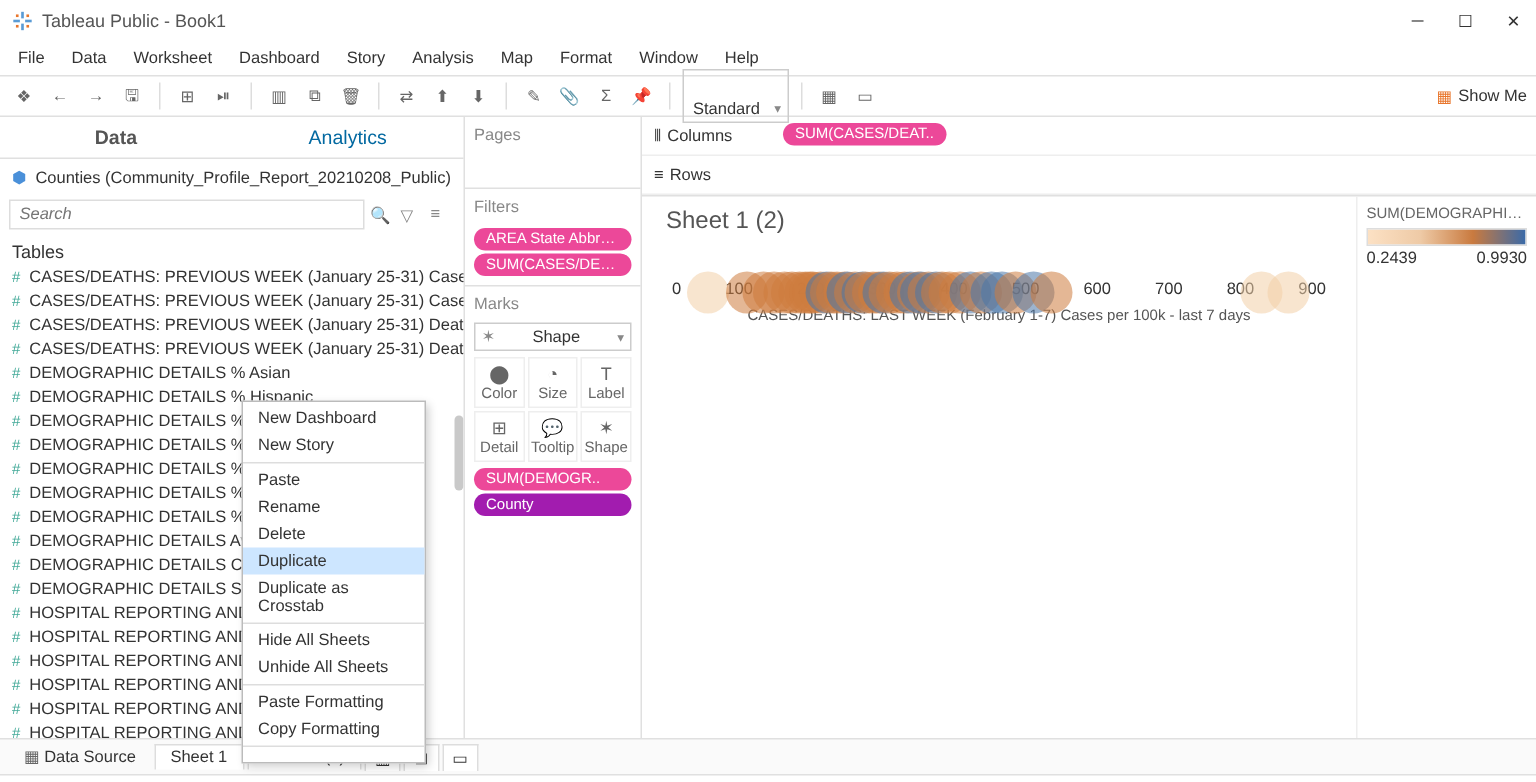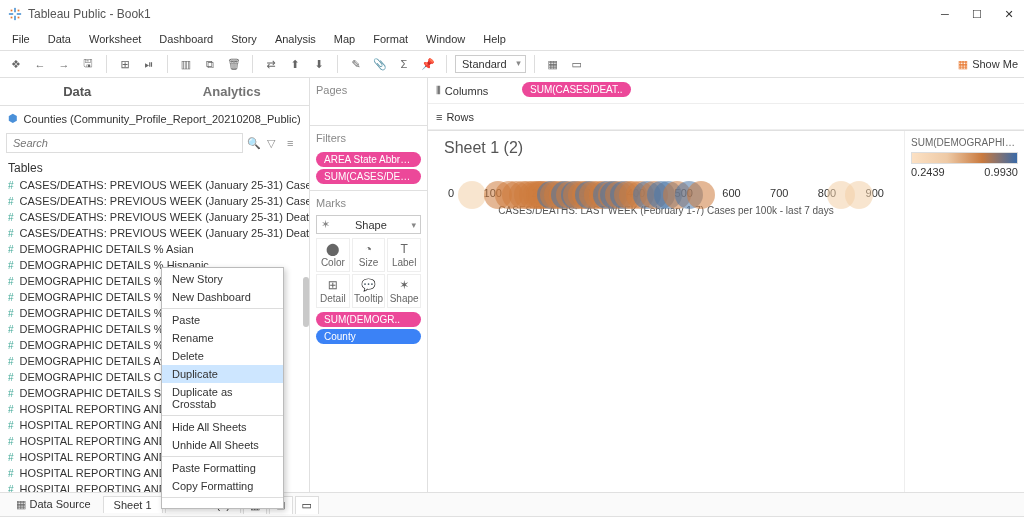--- a/index.html
+++ b/index.html
@@ -7,44 +7,44 @@
 .titlebar { height: 28px; display: flex; align-items: center; padding: 0 8px; }
 .titlebar .logo { width: 14px; height: 14px; margin-right: 6px; }
 .titlebar .title { flex: 1; font-size: 12px; color: #555; }
 .winbtns { display: flex; gap: 18px; }
 .winbtn { width: 14px; height: 14px; display: flex; align-items: center; justify-content: center; cursor: pointer; }
 .menubar { height: 22px; display: flex; align-items: center; padding: 0 4px; gap: 2px; }
 .menubar span { padding: 2px 8px; cursor: pointer; }
 .toolbar { height: 28px; border-top: 1px solid #e0e0e0; border-bottom: 1px solid #e0e0e0; display: flex; align-items: center; padding: 0 6px; gap: 4px; }
 .toolbar .tbtn { width: 20px; height: 20px; display: flex; align-items: center; justify-content: center; cursor: pointer; color: #666; }
 .toolbar .sep { width: 1px; height: 18px; background: #ddd; margin: 0 4px; }
-.toolbar .combo { border: 1px solid #ccc; padding: 2px 18px 2px 6px; position: relative; min-width: 70px; }
+.toolbar .combo { border: 1px solid #ccc; padding: 20px 18px 2px 6px; position: relative; min-width: 70px; }
 .toolbar .combo::after { content: "▾"; position: absolute; right: 4px; font-size: 9px; color: #888; }
 .toolbar .showme { margin-left: auto; color: #5a9bd5; cursor: pointer; display:flex; align-items:center; gap:4px;}
 .main { display: flex; height: 414px; }
 .leftpane { width: 310px; border-right: 1px solid #e0e0e0; display: flex; flex-direction: column; }
 .lp-tabs { display: flex; border-bottom: 1px solid #e0e0e0; height: 28px; }
 .lp-tab { flex: 1; display: flex; align-items: center; justify-content: center; font-size: 13px; font-weight: 600; color: #555; cursor: pointer; }
-.lp-tab.inactive { color: #737373; font-weight: 700; }
+.lp-tab.inactive { color: #0369a1; font-weight: 400; }
 .dsrow { padding: 6px 8px; display: flex; align-items: center; gap: 6px; font-size: 11px; color: #555; }
 .dsrow .dsicon { color: #4a90d9; }
 .searchrow { display: flex; align-items: center; padding: 2px 6px; gap: 4px; }
 .searchrow input { flex: 1; border: 1px solid #ddd; padding: 3px 6px; font-size: 11px; font-style: italic; color: #999; }
 .searchrow .sicon { width: 16px; color: #888; cursor: pointer; }
 .tables-hdr { font-size: 12px; font-weight: 400; padding: 6px 8px 2px; }
 .fields { overflow: hidden; flex: 1; position: relative; }
 .field { display: flex; align-items: center; padding: 2px 8px; gap: 6px; color: #556; white-space: nowrap; overflow: hidden; }
 .field .ficon { color: #4a9; font-size: 10px; }
 .scrollind { position: absolute; right: 0; top: 100px; width: 6px; height: 50px; background: #c9c9c9; border-radius: 3px; }
 .midpane { width: 118px; border-right: 1px solid #e0e0e0; display: flex; flex-direction: column; }
 .mp-sec { border-bottom: 1px solid #e0e0e0; padding: 4px 6px; }
 .mp-title { color: #888; font-size: 11px; padding: 2px 0 6px; }
 .pill { border-radius: 10px; color: #fff; padding: 2px 8px; font-size: 10px; margin: 2px 0; white-space: nowrap; overflow: hidden; text-overflow: ellipsis; cursor: pointer; }
 .pill.teal { background: #ec4899; }
-.pill.blue { background: #3b82f6; }
+.pill.blue { background: #a21caf; }
 .marks-combo { border: 1px solid #ccc; padding: 2px 4px; display: flex; justify-content: space-between; align-items: center; margin-bottom: 4px; }
 .marks-grid { display: grid; grid-template-columns: repeat(3, 1fr); gap: 2px; }
 .marks-cell { border: 1px solid #eee; text-align: center; padding: 3px 0; cursor: pointer; }
 .marks-cell .mi { font-size: 12px; color: #666; display:block; }
 .marks-cell .ml { font-size: 10px; color: #666; }
 .rightpane { flex: 1; display: flex; flex-direction: column; }
 .shelves { border-bottom: 1px solid #e0e0e0; }
 .shelf { display: flex; align-items: center; height: 26px; border-bottom: 1px solid #eee; }
 .shelf .slabel { width: 88px; padding-left: 8px; color: #888; display:flex; align-items:center; gap:4px;}
 .shelf .sarea { flex: 1; padding-left: 6px; }
@@ -376,24 +376,24 @@
 </div>
 
 <div class="statusbar">
   <span>100 marks</span>
   <span>1 row by 1 column</span>
   <span>SUM(CASES/DEATHS: LAST WEEK (February 1-7) Cases per 100k - last 7 days): 35,715</span>
 </div>
 
 <div class="ctxmenu">
   <div class="ci">
+      <span>New Dashboard</span>
+    </div>
+  <div class="ci">
       <span>New Story</span>
-    </div>
-  <div class="ci">
-      <span>New Dashboard</span>
     </div>
   <div class="csep"></div>
   <div class="ci dis">
       <span>Paste</span>
     </div>
   <div class="ci">
       <span>Rename</span>
     </div>
   <div class="ci">
       <span>Delete</span>

